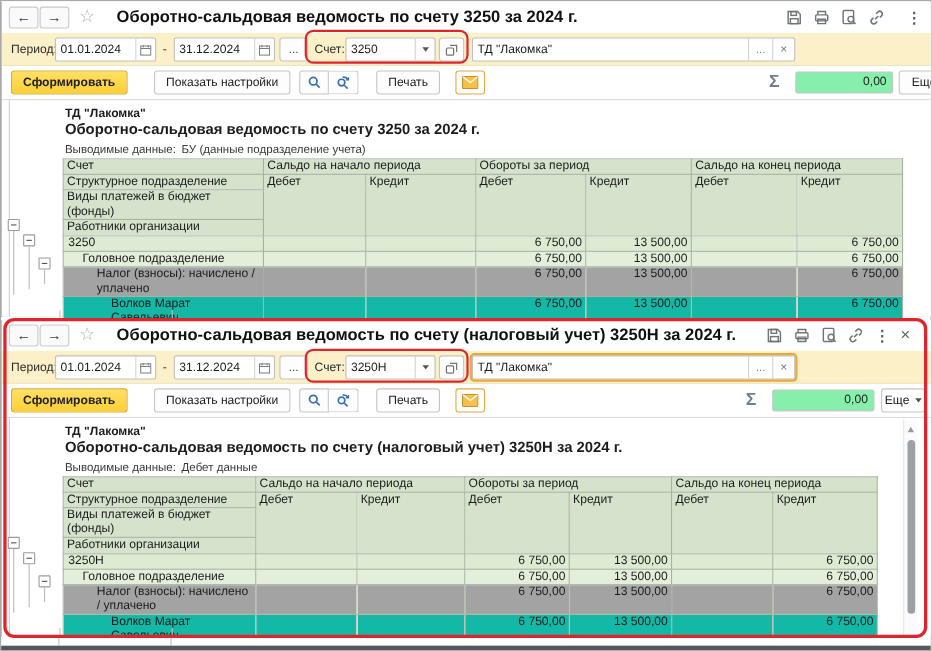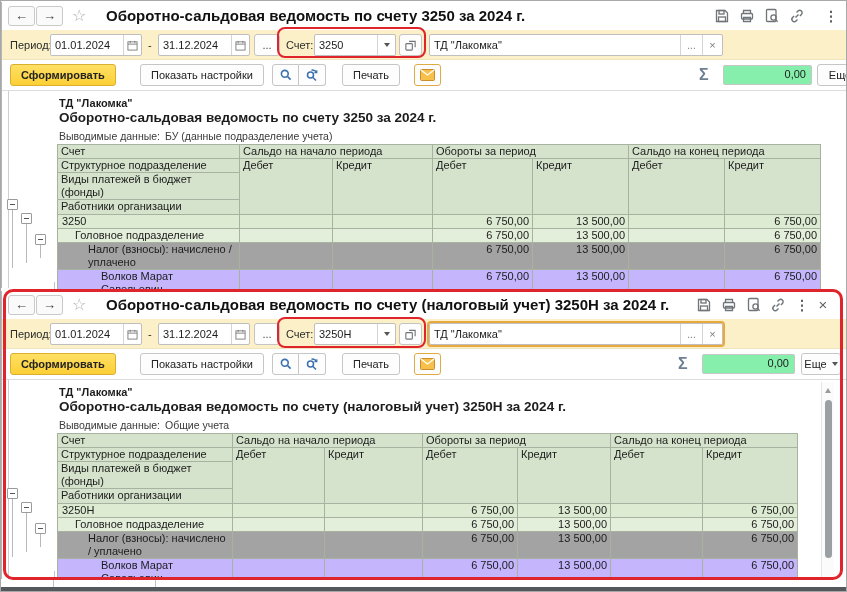--- a/index.html
+++ b/index.html
@@ -62,21 +62,21 @@
 
   table.rep{position:absolute;left:55px;top:53px;border-collapse:collapse;table-layout:fixed;font-size:11px;}
   table.rep td{border:1px solid #a7b3a0;padding:0 3px;line-height:13px;vertical-align:top;overflow:hidden;}
   .hd{background:#d5e3cc;}
   tr.hr4 td{height:15px;}
   tbody td{line-height:12px;padding-top:1px;padding-bottom:1px;}
   td.num{text-align:right;padding-right:4px;white-space:nowrap;}
   .lvl1{background:#dcebd2;}
   .lvl2{background:#e4efdb;}
   .lvl3{background:#a3a3a3;}
-  .lvl4{background:#c4b5fd;}
+  .lvl4{background:#14b8a6;}
   .total{background:#d9e8cf;}
   .stub{position:absolute;width:0;border-left:1px solid #c2c2c2;}
 
   
   .tree{position:absolute;left:0;top:53px;width:55px;height:140px;}
   .exp{position:absolute;width:11px;height:11px;background:#fff;border:1px solid #9a9a9a;border-radius:1px;}
   .exp::after{content:"";position:absolute;left:2px;right:2px;top:4px;border-top:1px solid #555;}
   .tline{position:absolute;width:0;border-left:1px solid #b9b9b9;}
 
   
@@ -415,21 +415,21 @@
       <div class="amount" style="left:700px;width:93px">0,00</div>
       <button class="btn" style="left:799px;width:40px;padding:0 5px">
           <span>Еще</span>
           <span class="caret"></span>
         </button>
     </div>
 
     <div class="sheet">
       <div class="rep-org">ТД "Лакомка"</div>
       <div class="rep-title">Оборотно-сальдовая ведомость по счету (налоговый учет) 3250Н  за 2024 г.</div>
-      <div class="rep-note"><span>Выводимые данные:</span><b>Общие учета</b></div>
+      <div class="rep-note"><span>Выводимые данные:</span><b>Дебет данные</b></div>
 
       <table class="rep" style="width:740px">
         <colgroup>
             <col style="width:175px">
             <col style="width:92px">
             <col style="width:98px">
             <col style="width:95px">
             <col style="width:93px">
             <col style="width:92px">
             <col style="width:95px">

